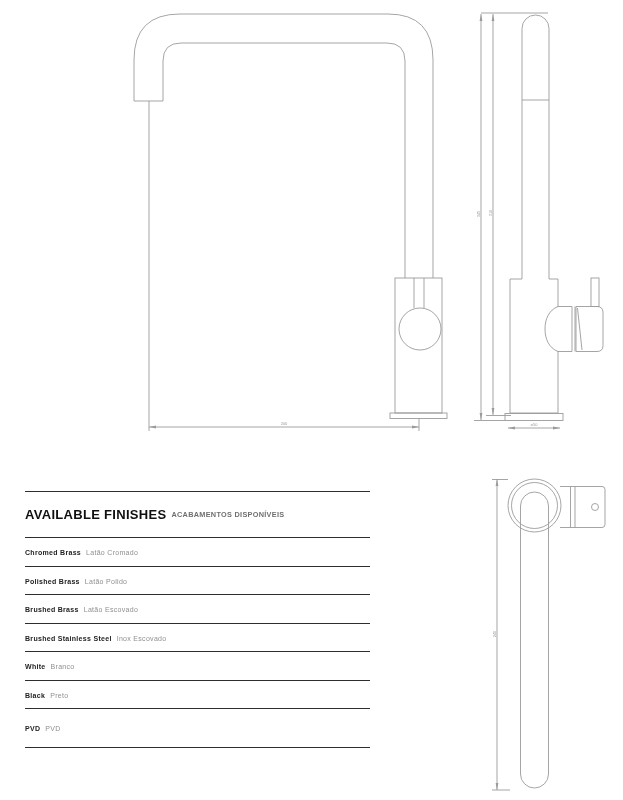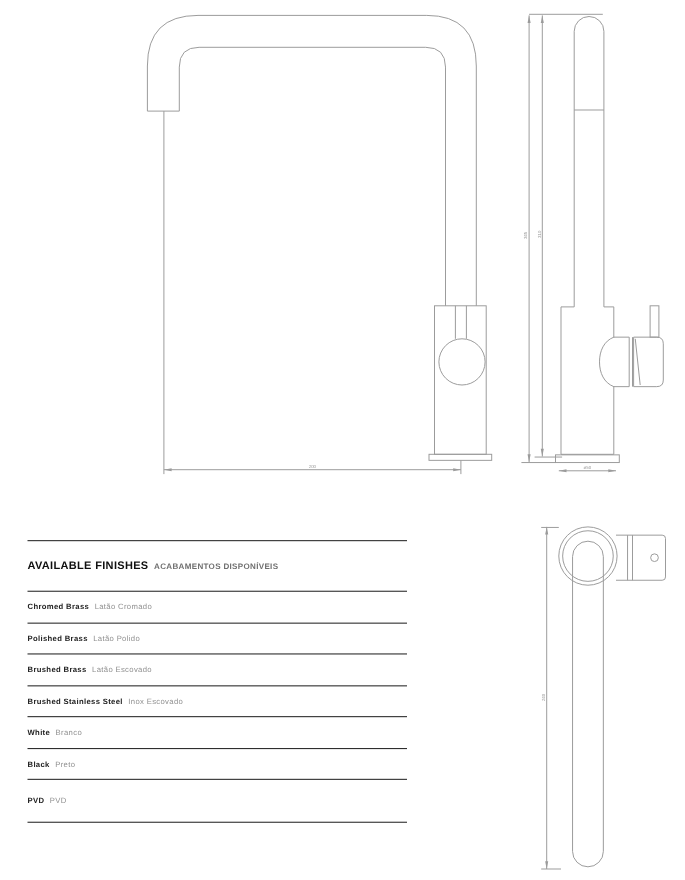--- a/index.html
+++ b/index.html
@@ -30,21 +30,21 @@
   }
   .f-row.header{height:46px;}
   .f-row.std{height:28.5px;padding-top:2px;}
   .f-row.last{height:40px;border-bottom:1.5px solid #2e2e2e;padding-top:0;}
   .en{
     font-size:7px;font-weight:bold;color:#232323;letter-spacing:0.3px;
   }
   .pt{
     font-size:7px;color:#8f8f8f;letter-spacing:0.3px;margin-left:5px;text-align:center;
   }
-  .header .en{font-size:10px;color:#101010;}
+  .header .en{font-size:13px;color:#101010;}
   .header .pt{font-weight:bold;color:#6f6f6f;font-size:7.3px;}
 </style>
 </head>
 <body>
 
 <div class="page">
 
   <svg class="drawing-layer" width="623" height="800" viewBox="0 0 623 800">
 
     <g>

